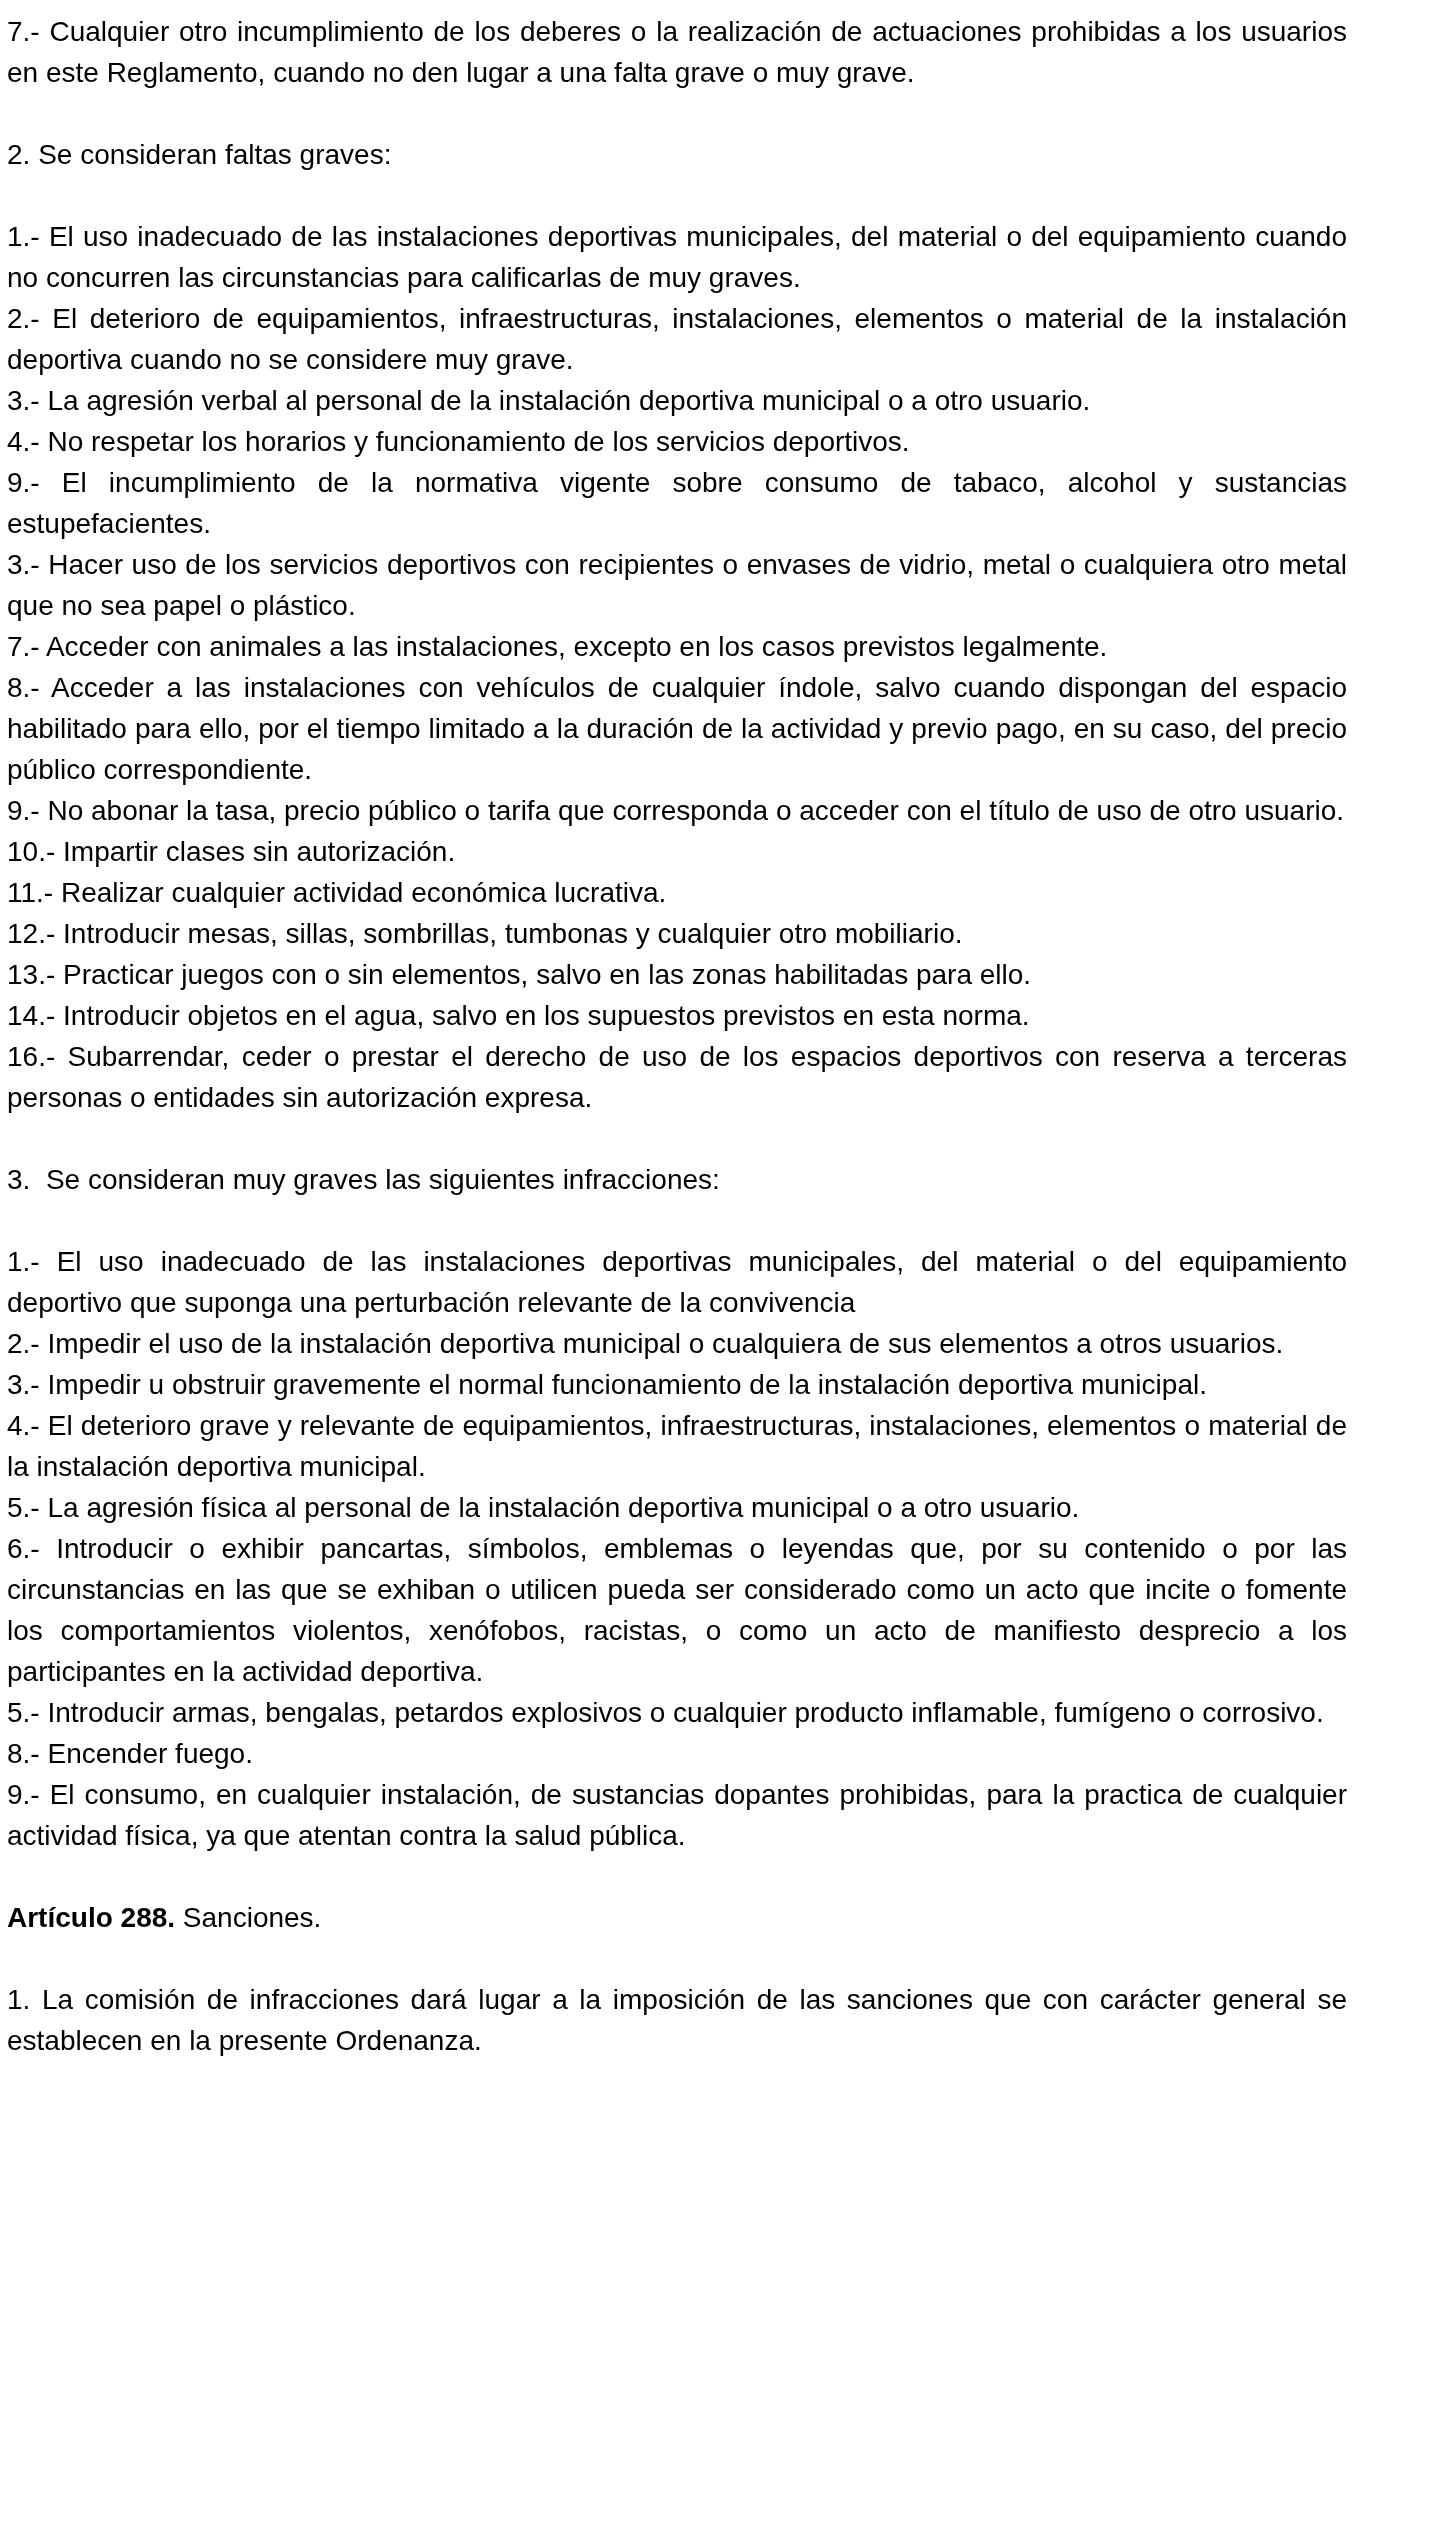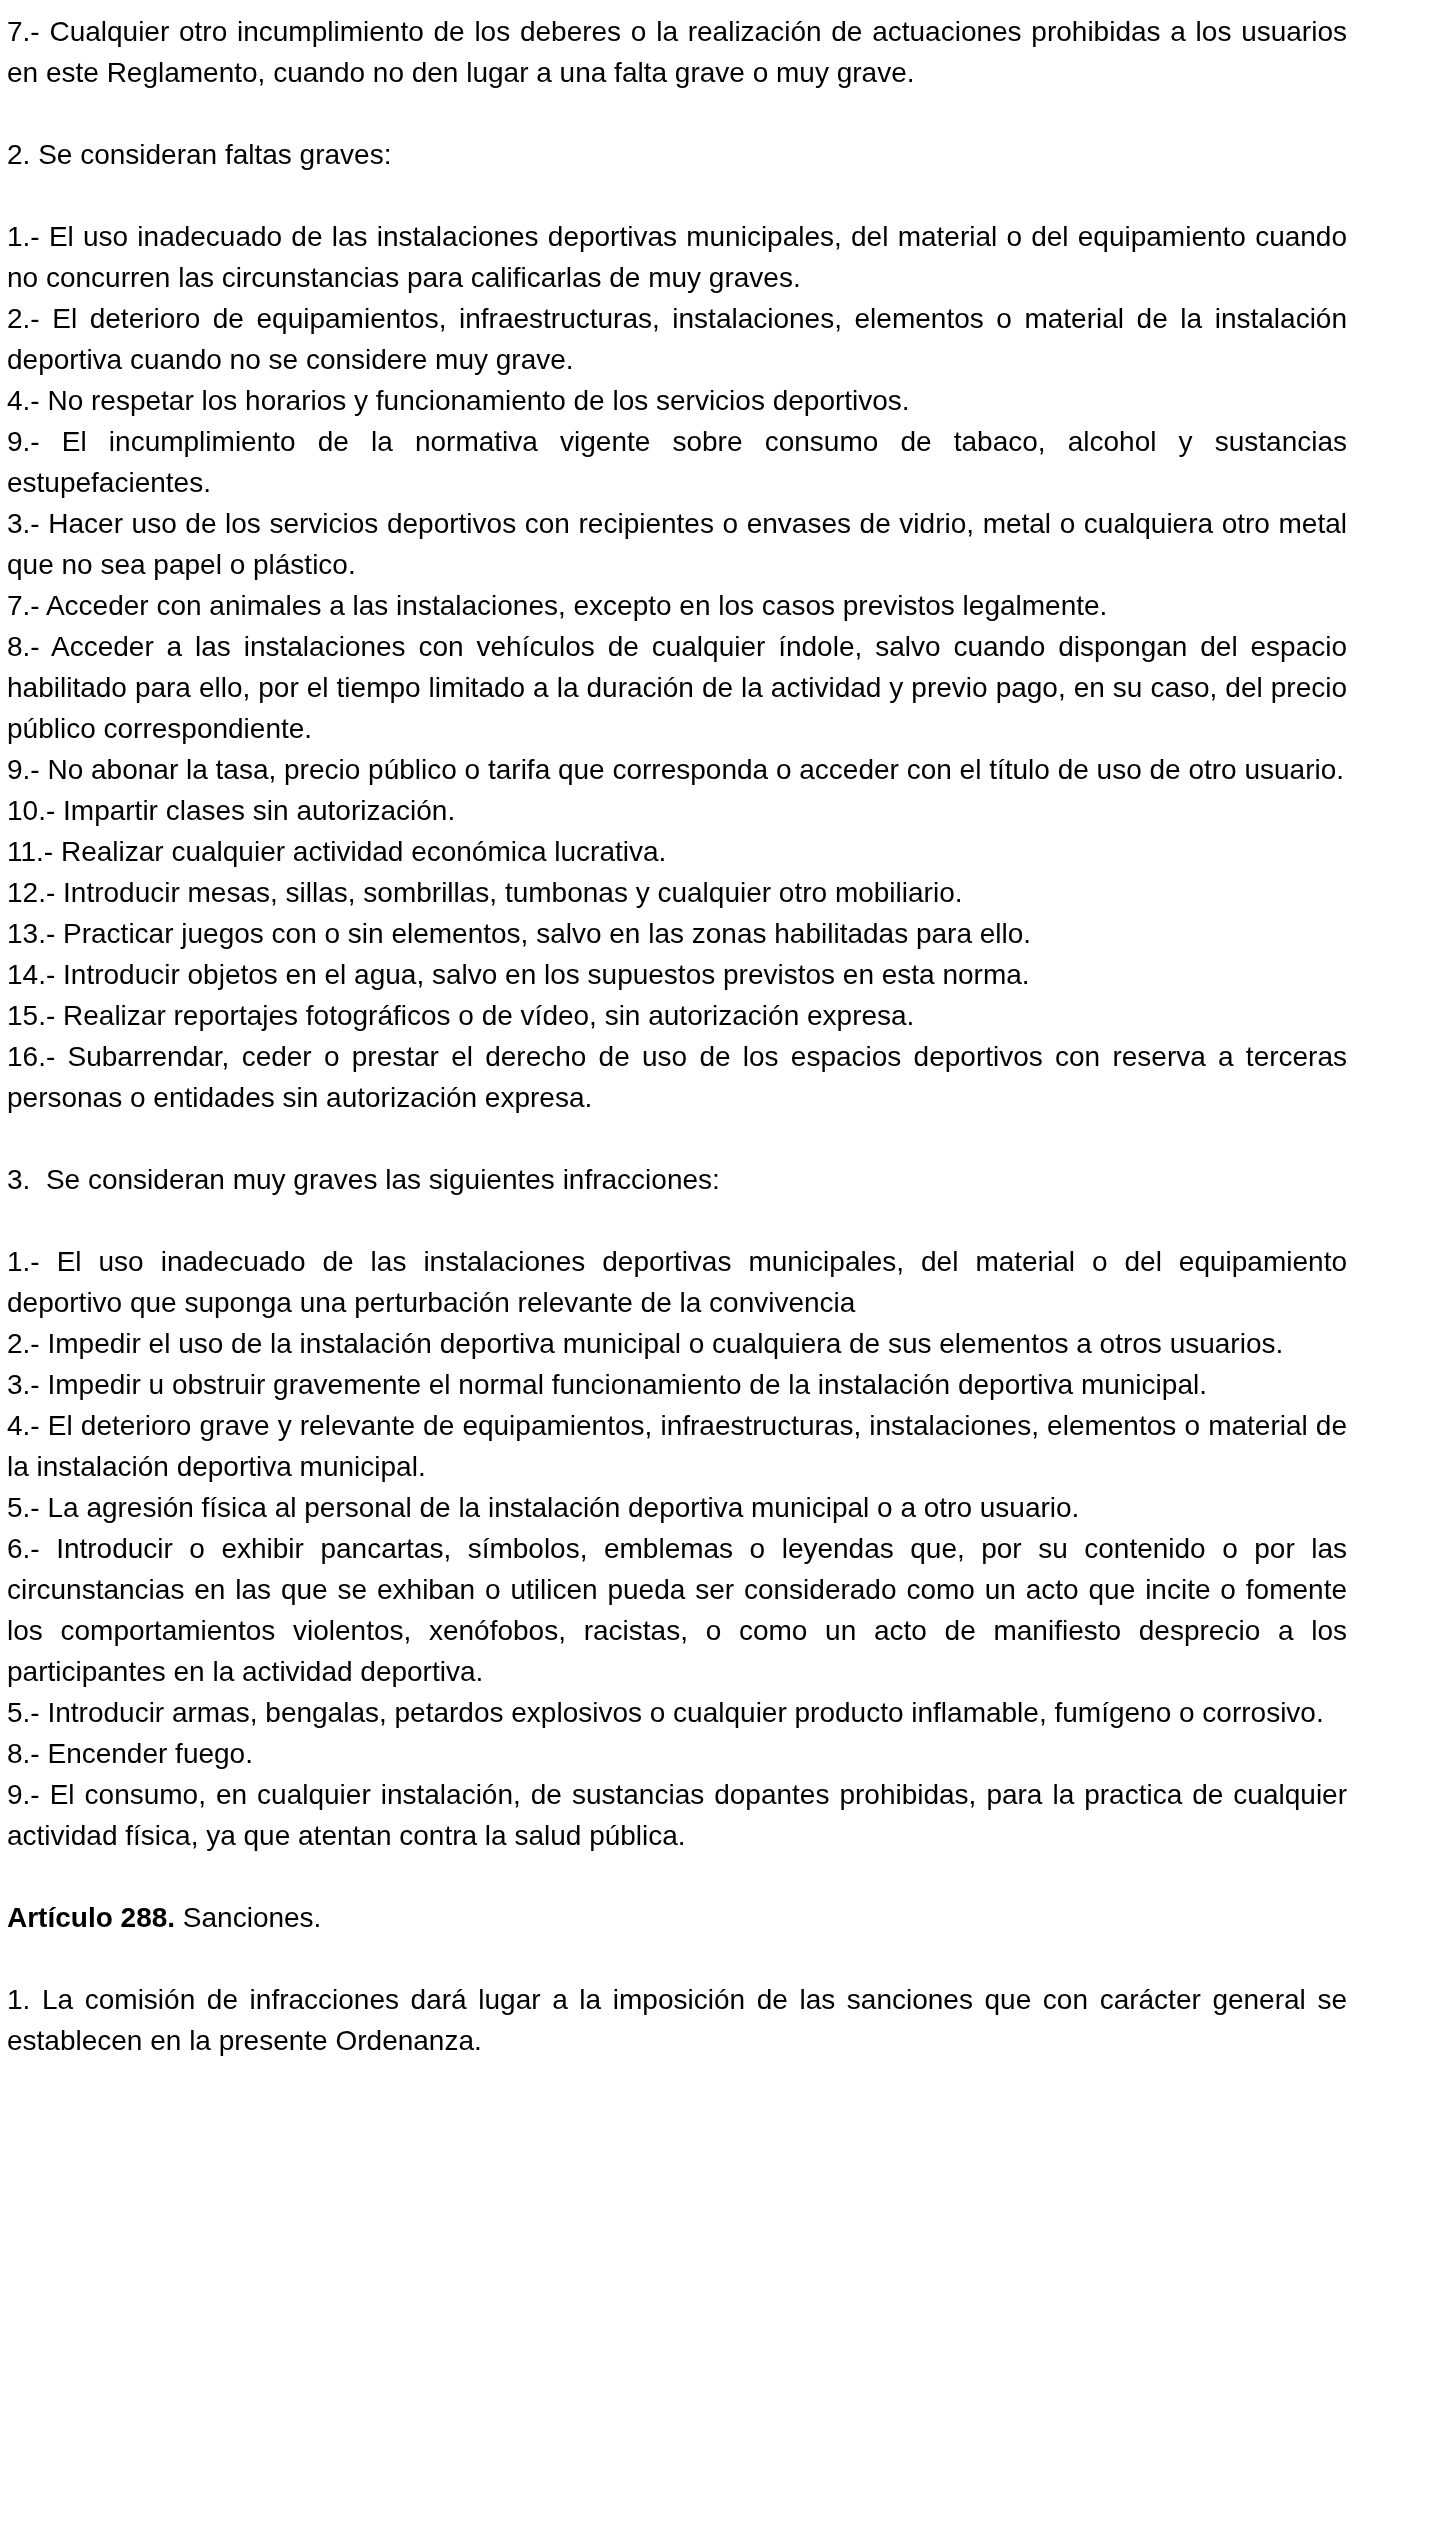--- a/index.html
+++ b/index.html
@@ -35,32 +35,32 @@
     <p>7.- Cualquier otro incumplimiento de los deberes o la realización de actuaciones prohibidas a los usuarios en este Reglamento, cuando no den lugar a una falta grave o muy grave.</p>
   </div>
 
   <div class="block">
     <p class="heading">2. Se consideran faltas graves:</p>
   </div>
 
   <div class="block">
     <p>1.- El uso inadecuado de las instalaciones deportivas municipales, del material o del equipamiento cuando no concurren las circunstancias para calificarlas de muy graves.</p>
     <p>2.- El deterioro de equipamientos, infraestructuras, instalaciones, elementos o material de la instalación deportiva cuando no se considere muy grave.</p>
+    <p>3.- La agresión verbal al personal de la instalación deportiva municipal o a otro usuario.</p>
     <p>4.- No respetar los horarios y funcionamiento de los servicios deportivos.</p>
     <p>9.- El incumplimiento de la normativa vigente sobre consumo de tabaco, alcohol y sustancias estupefacientes.</p>
     <p>3.- Hacer uso de los servicios deportivos con recipientes o envases de vidrio, metal o cualquiera otro metal que no sea papel o plástico.</p>
     <p>7.- Acceder con animales a las instalaciones, excepto en los casos previstos legalmente.</p>
     <p>8.- Acceder a las instalaciones con vehículos de cualquier índole, salvo cuando dispongan del espacio habilitado para ello, por el tiempo limitado a la duración de la actividad y previo pago, en su caso, del precio público correspondiente.</p>
     <p>9.- No abonar la tasa, precio público o tarifa que corresponda o acceder con el título de uso de otro usuario.</p>
     <p>10.- Impartir clases sin autorización.</p>
     <p>11.- Realizar cualquier actividad económica lucrativa.</p>
     <p>12.- Introducir mesas, sillas, sombrillas, tumbonas y cualquier otro mobiliario.</p>
     <p>13.- Practicar juegos con o sin elementos, salvo en las zonas habilitadas para ello.</p>
     <p>14.- Introducir objetos en el agua, salvo en los supuestos previstos en esta norma.</p>
-    <p>15.- Realizar reportajes fotográficos o de vídeo, sin autorización expresa.</p>
     <p>16.- Subarrendar, ceder o prestar el derecho de uso de los espacios deportivos con reserva a terceras personas o entidades sin autorización expresa.</p>
   </div>
 
   <div class="block">
     <p class="heading">3.&nbsp; Se consideran muy graves las siguientes infracciones:</p>
   </div>
 
   <div class="block">
     <p>1.- El uso inadecuado de las instalaciones deportivas municipales, del material o del equipamiento deportivo que suponga una perturbación relevante de la convivencia</p>
     <p>2.- Impedir el uso de la instalación deportiva municipal o cualquiera de sus elementos a otros usuarios.</p>

